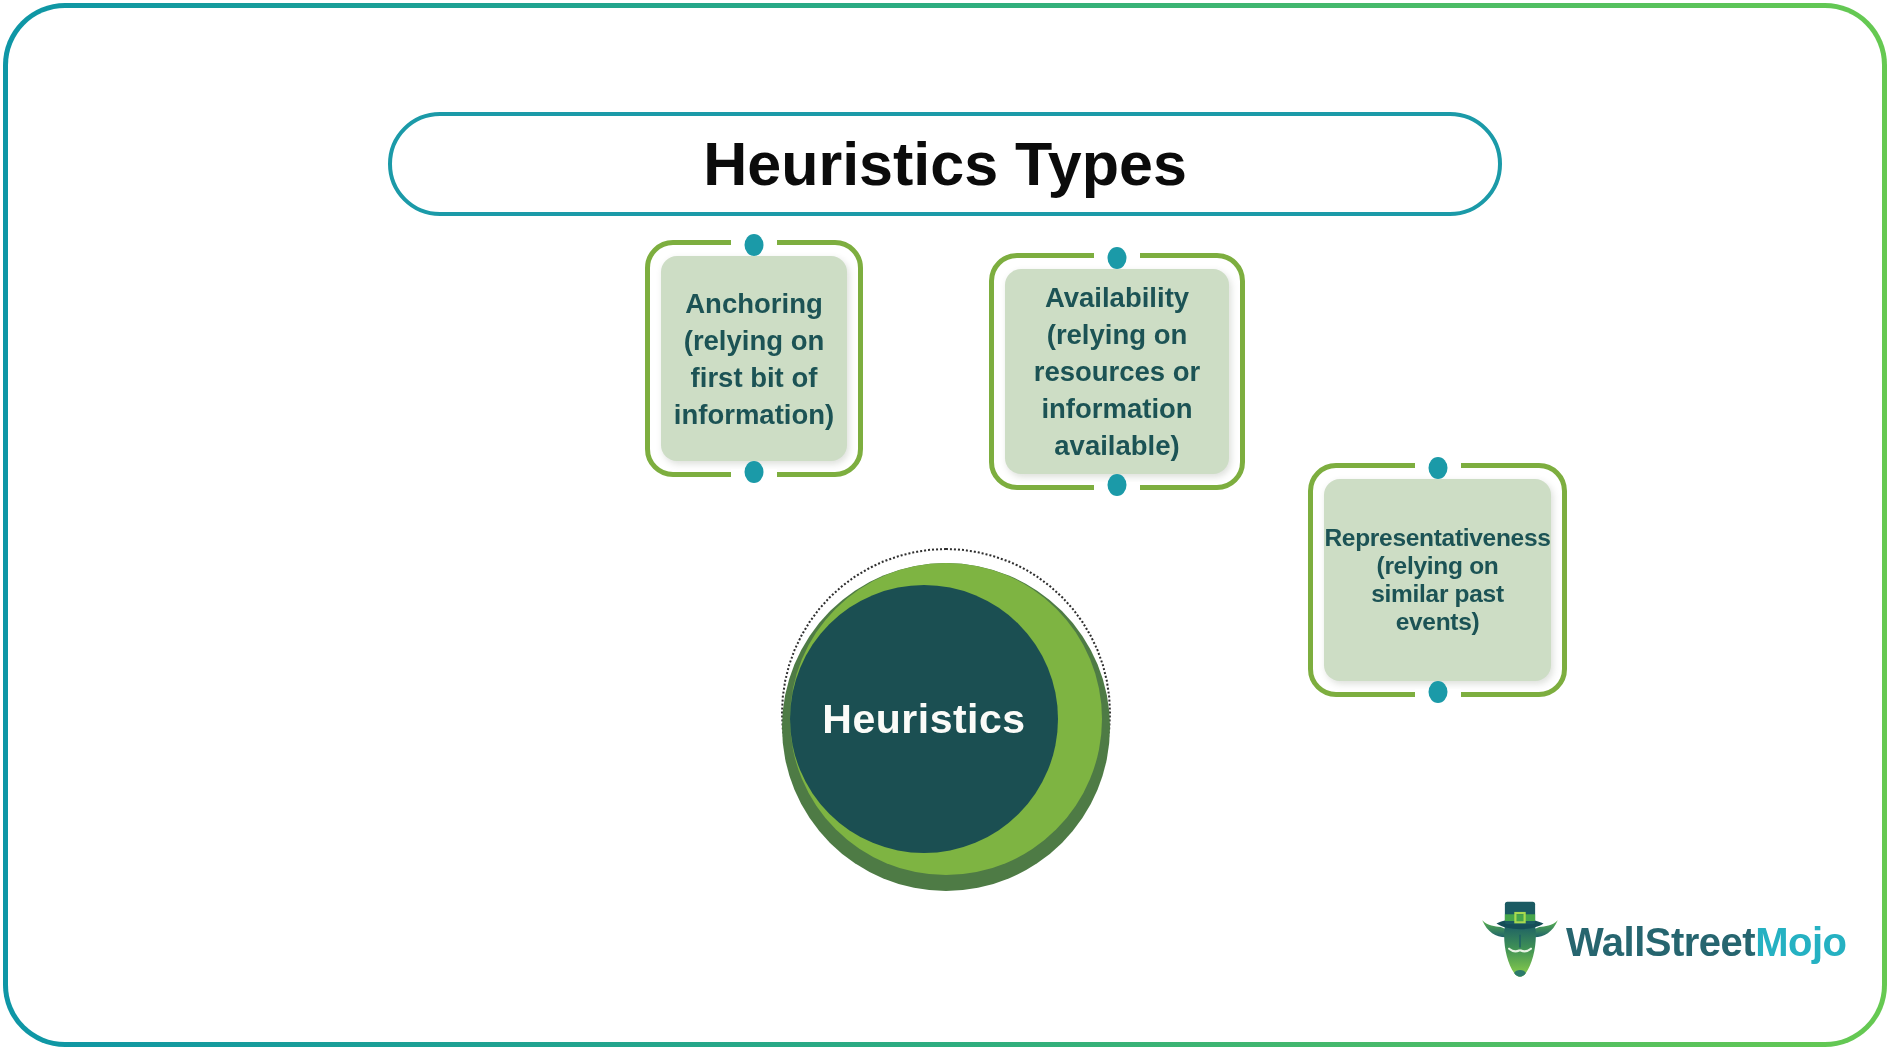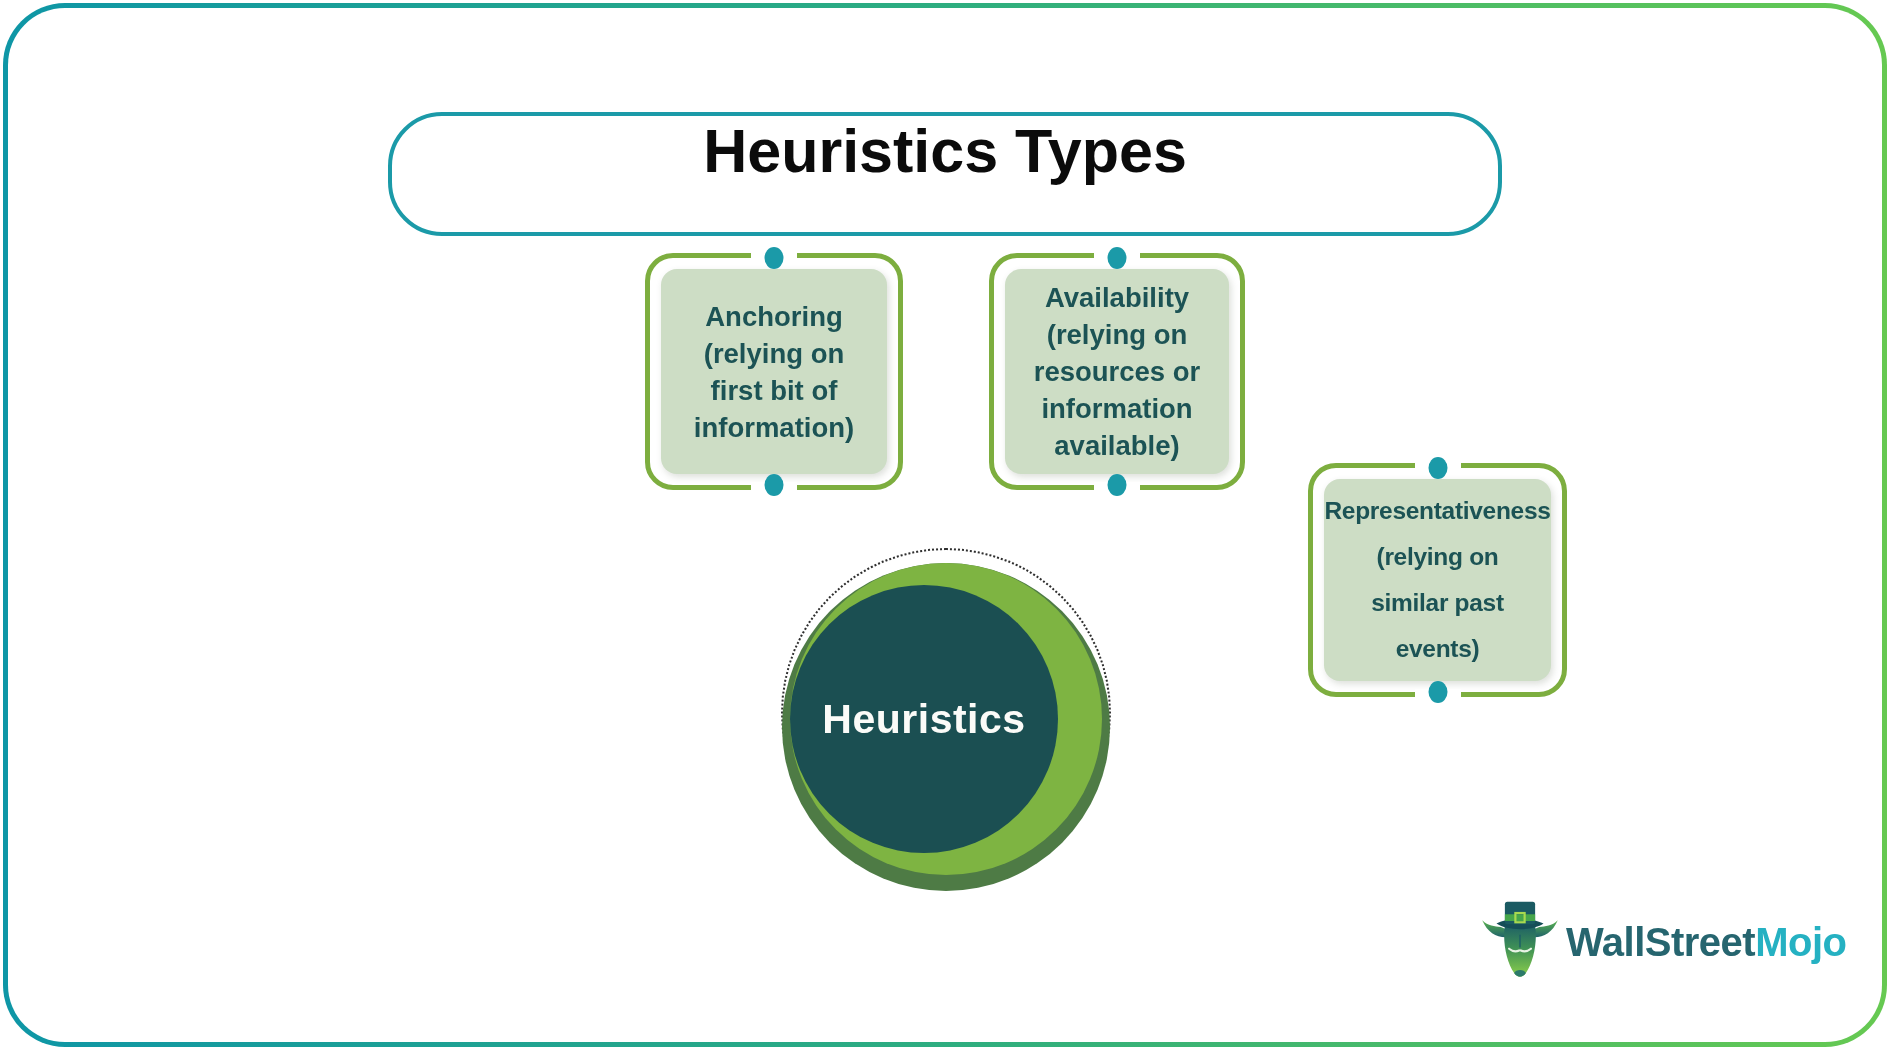--- a/index.html
+++ b/index.html
@@ -29,25 +29,25 @@
     border-radius: 57px;
     background: #ffffff;
   }
 
   
   .title-pill {
     position: absolute;
     left: 388px;
     top: 112px;
     width: 1114px;
-    height: 124px;
+    height: 104px;
     border: 4px solid #1b9aa8;
     border-radius: 54px;
     display: flex;
-    align-items: flex-start;
+    align-items: center;
     justify-content: center;
     background: #ffffff;
   }
   .title-pill h1 {
     font-size: 61px;
     font-weight: 800;
     color: #0b0b0b;
     letter-spacing: 0px;
   }
 
@@ -96,25 +96,25 @@
     justify-content: center;
     text-align: center;
     white-space: pre-line;
     color: #1c5355;
     font-weight: 700;
     font-size: 27.5px;
     line-height: 37px;
   }
   .type-box.tight .box-label {
     font-size: 24.5px;
-    line-height: 46px;
+    line-height: 28px;
     letter-spacing: -0.3px;
   }
   .box-affect            { left: 323px;  top: 463px; width: 260px; height: 234px; }
-  .box-anchoring         { left: 645px;  top: 253px; width: 258px; height: 237px; }
+  .box-anchoring         { left: 645px;  top: 240px; width: 218px; height: 237px; }
   .box-availability      { left: 989px;  top: 253px; width: 256px; height: 237px; }
   .box-representativeness{ left: 1308px; top: 463px; width: 259px; height: 234px; }
 
   
   .dotted-ring {
     position: absolute;
     left: 781px;
     top: 548px;
     width: 330px;
     height: 330px;

